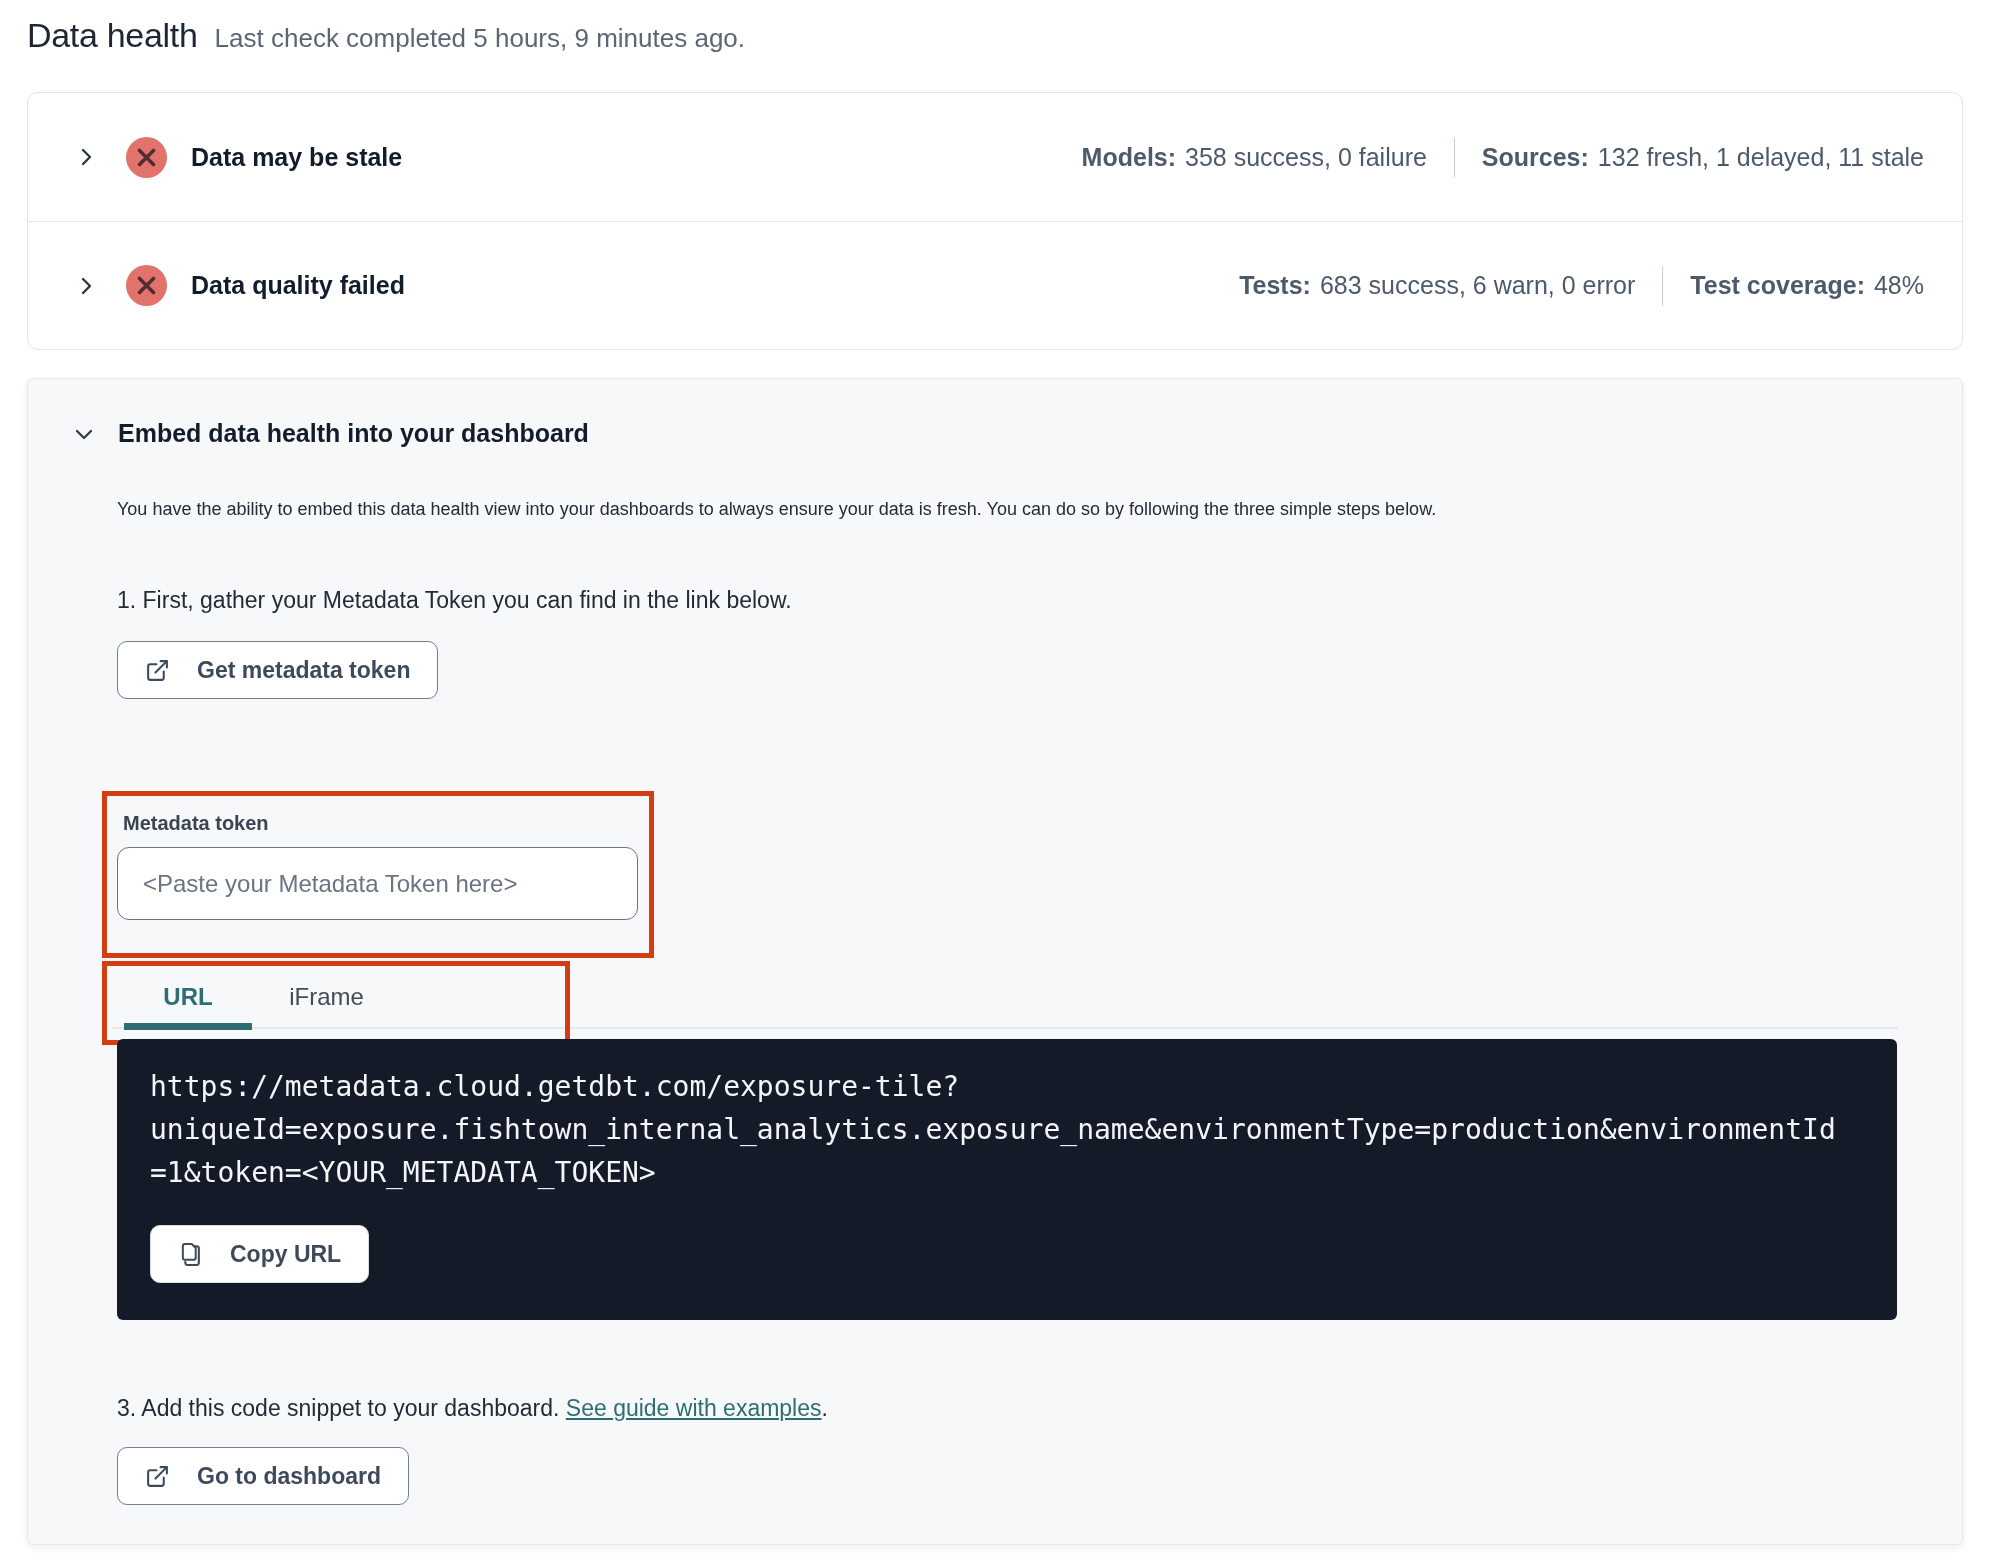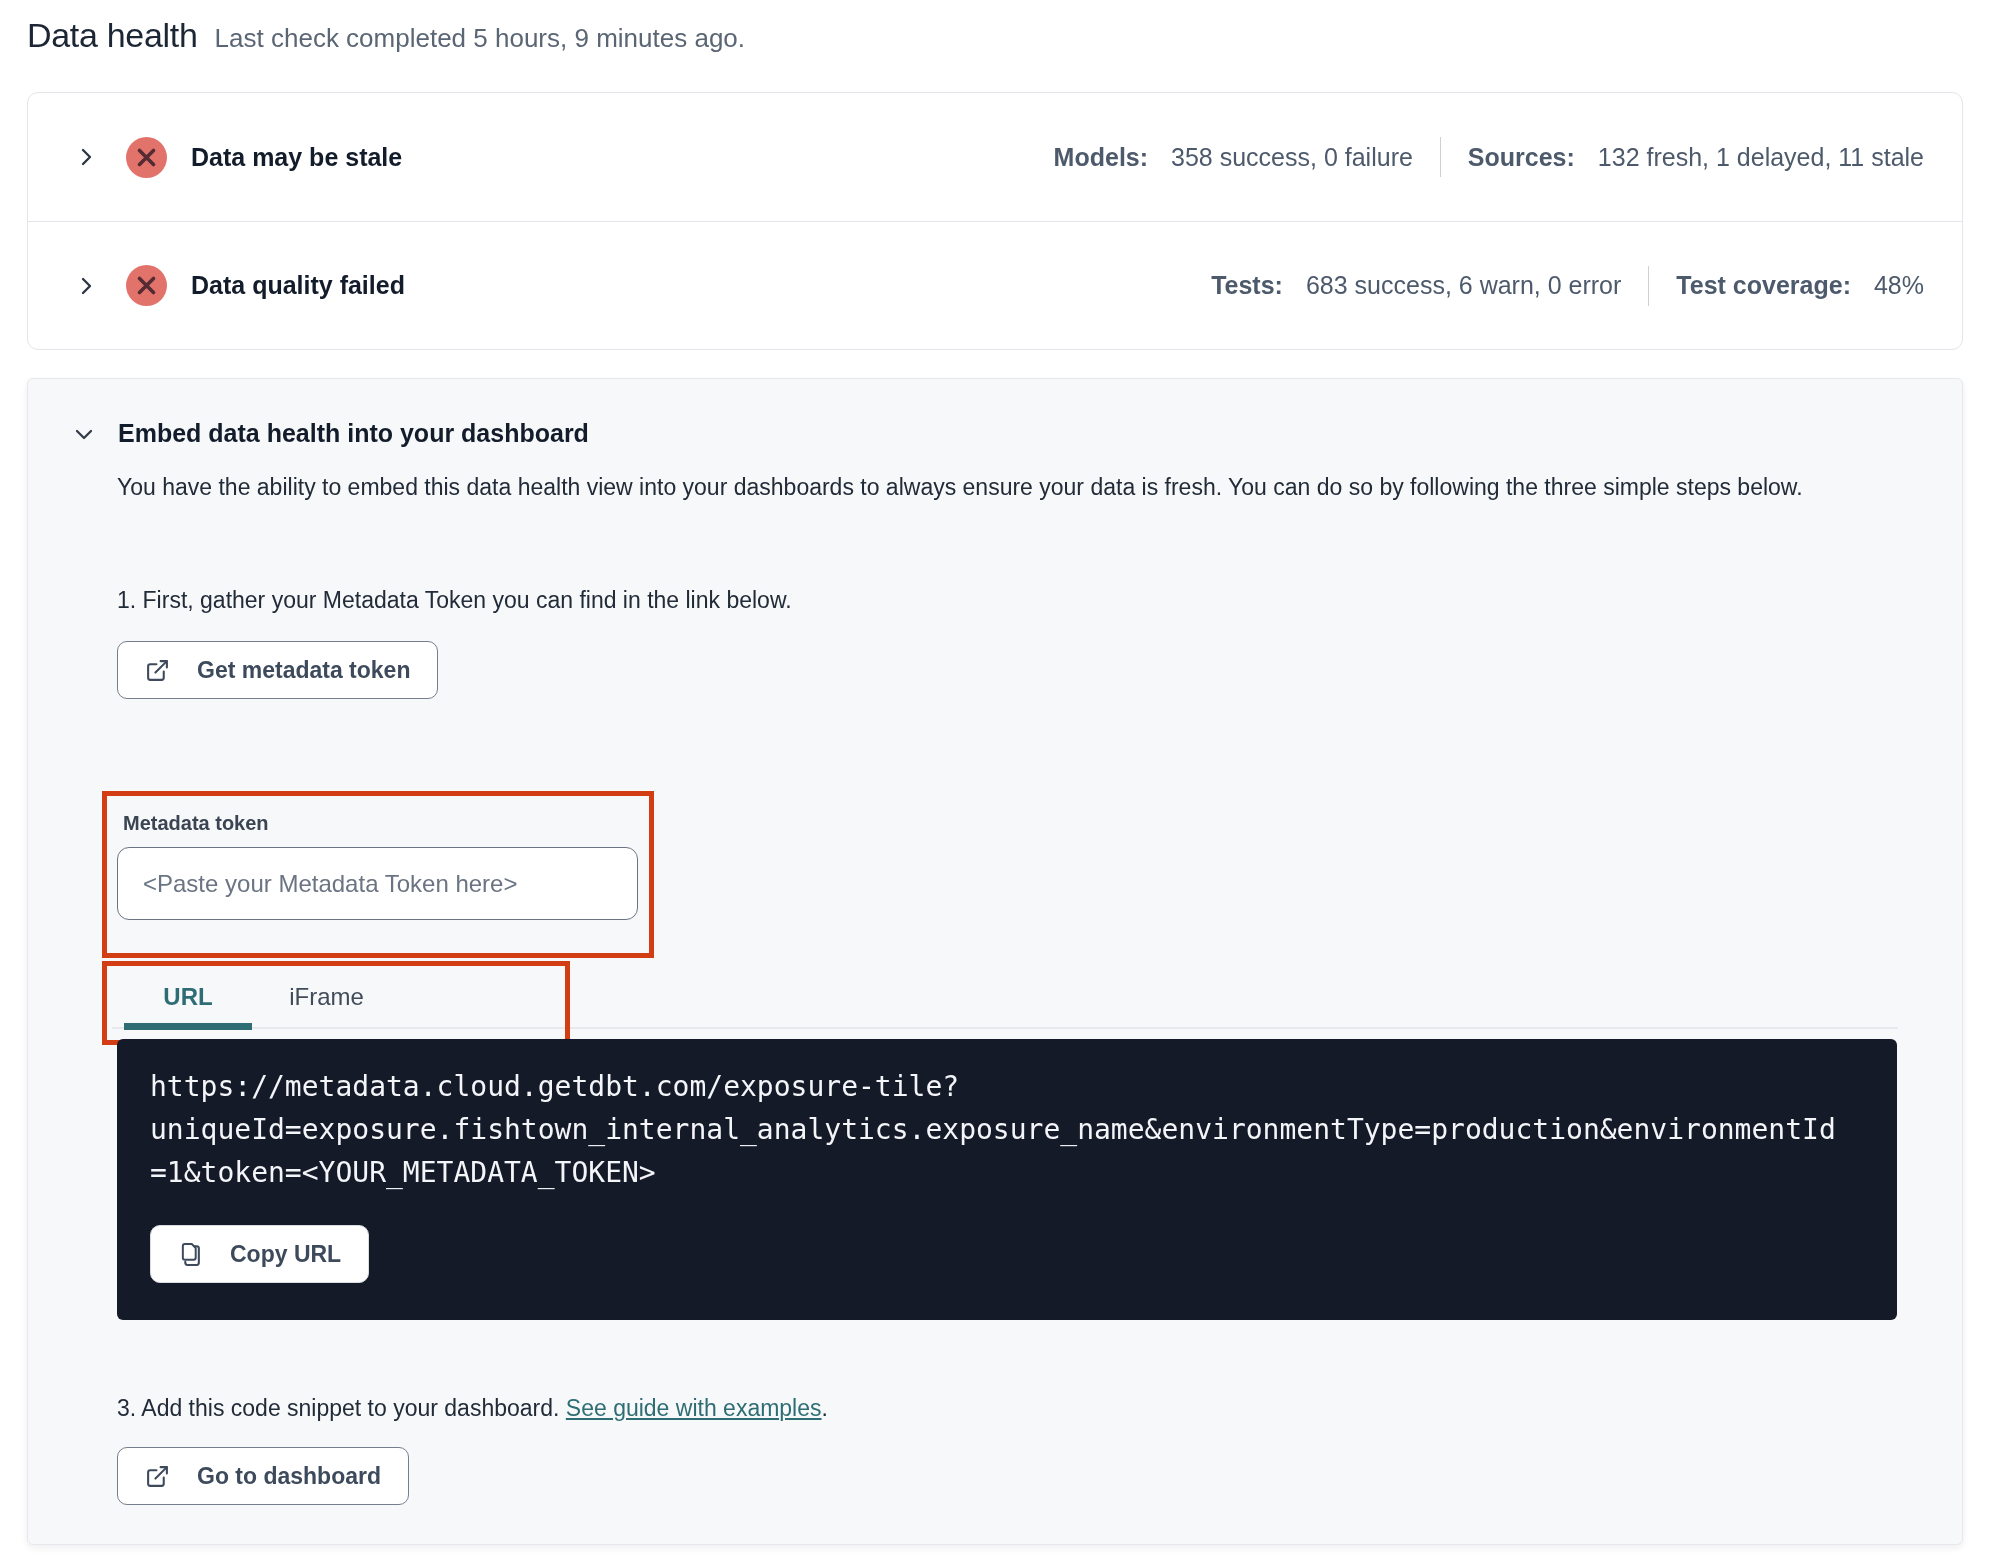--- a/index.html
+++ b/index.html
@@ -20,33 +20,33 @@
     background:#fff; border:1px solid #e2e5e9; border-radius:11px;
   }
   .status-row { height:128px; display:flex; align-items:center; padding:0 38px 0 46px; cursor:pointer; }
   .status-row + .status-row { border-top:1px solid #e2e5e9; }
   .chev { width:24px; height:24px; color:#2b3442; flex:none; display:flex; }
   .chev svg { width:24px; height:24px; }
   .err-badge { margin-left:28px; width:41px; height:41px; flex:none; }
   .row-title { margin-left:24px; font-size:25px; font-weight:700; color:#121c2a; }
   .row-stats { margin-left:auto; display:flex; align-items:center; font-size:25px; color:#4d5a6c; white-space:nowrap; }
   .stat b { font-weight:700; }
-  .stat .v { margin-left:23px; }
+  .stat .v { margin-left:9px; }
   .vsep { width:1px; height:40px; background:#ccd1d8; margin:0 27px; }
 
   
   .embed-panel {
     position:absolute; left:27px; top:378px; width:1936px; height:1167px;
     background:#f7f8fa; border:1px solid #e6e8ec; border-radius:6px;
     box-shadow:0 3px 7px rgba(25,35,50,0.07);
   }
   .embed-header { position:absolute; left:44px; top:40px; display:flex; align-items:center; gap:22px; cursor:pointer; }
   .embed-header .chev { color:#333c49; }
   .embed-title { font-size:25px; font-weight:700; color:#121c2a; }
-  .embed-desc { position:absolute; left:89px; top:88px; width:1740px; font-size:23px; line-height:41px; color:#222b38; }
+  .embed-desc { position:absolute; left:89px; top:110px; width:1740px; font-size:18px; line-height:41px; color:#222b38; }
   .step-text { position:absolute; left:89px; font-size:23px; color:#222b38; }
   .step-1 { top:208px; }
   .step-2 { top:364px; }
   .step-3 { top:1016px; }
   .step-3 a { color:#2e6d74; text-decoration:underline; cursor:pointer; }
 
   .btn {
     display:inline-flex; align-items:center; gap:27px; height:58px; padding:0 27px;
     background:#ffffff; border:1px solid #747e8c; border-radius:10px;
     font-family:"Liberation Sans", sans-serif;

